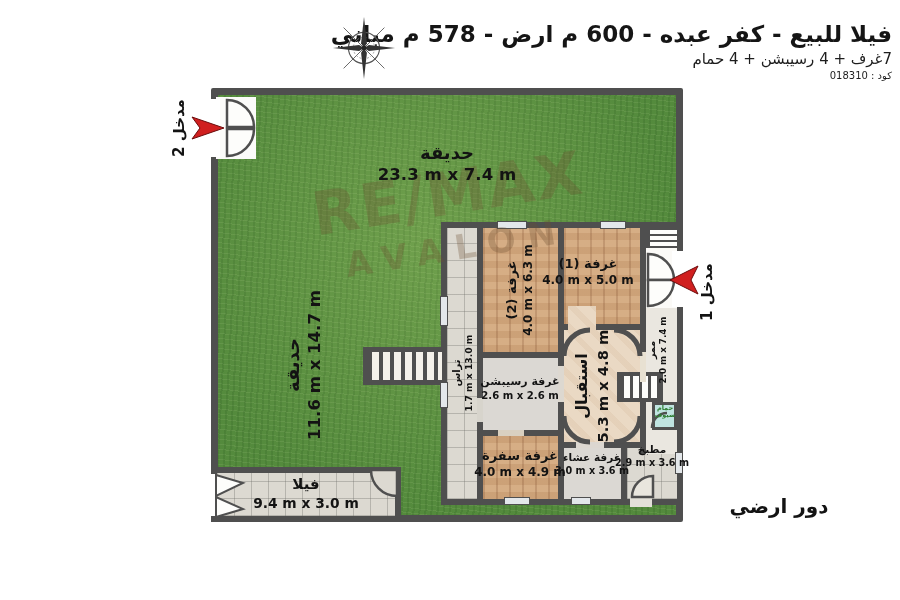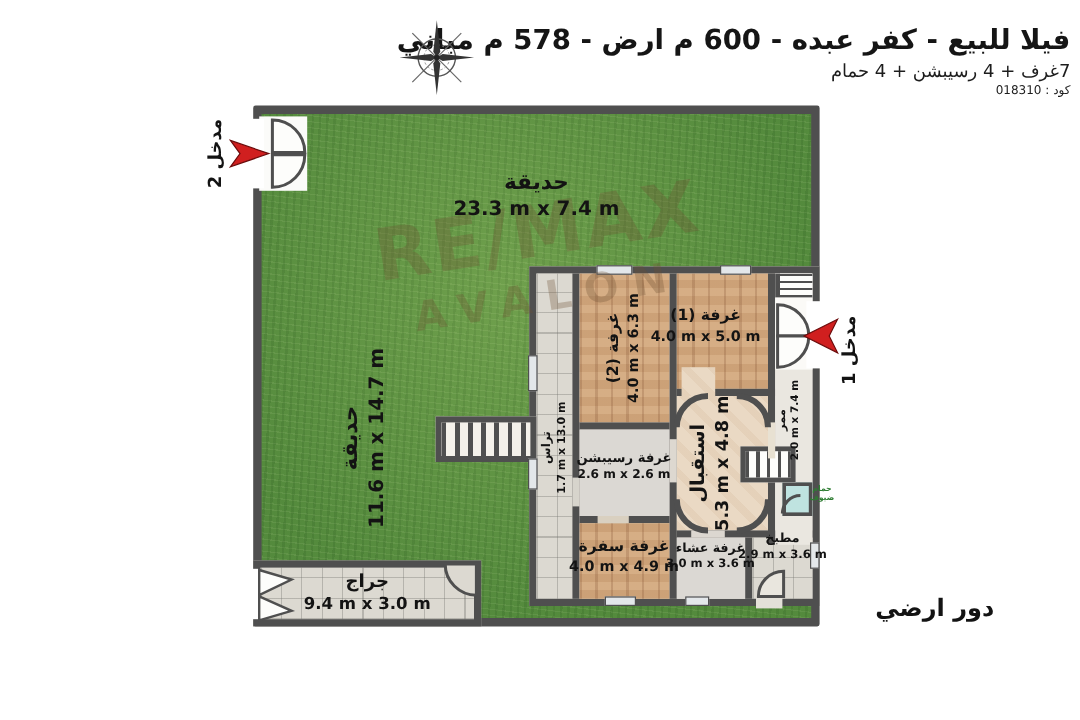--- a/index.html
+++ b/index.html
@@ -65,21 +65,21 @@
   .window{ position:absolute; background:#e3e7ea; border:1px solid var(--wall); z-index:5;}
 
   .overlay{ position:absolute; left:0; top:0; z-index:20; pointer-events:none;}
 
   
   .lbl{ position:absolute; text-align:center; z-index:40; line-height:1.3;
         white-space:nowrap; font-weight:700; color:#131313;
         transform:translate(-50%,-50%);}
   .rot{ transform:translate(-50%,-50%) rotate(-90deg);}
   .dims{ font-size:.92em; }
-  .bath-lbl{ white-space:normal; width:26px; line-height:1.15; color:#2e7d32; font-weight:700;margin-left:20px;}
+  .bath-lbl{ white-space:normal; width:26px; line-height:1.15; color:#2e7d32; font-weight:700;}
 </style>
 </head>
 <body>
 
 <div class="canvas">
 
   <div class="header">
     <div class="title">فيلا للبيع - كفر عبده - 600 م ارض - 578 م مباني</div>
     <div class="subtitle">7غرف + 4 رسيبشن + 4 حمام</div>
     <div class="code">كود : 018310</div>
@@ -227,21 +227,21 @@
     <div dir="rtl">ممر</div>
     <div class="dims">2.0 m x 7.4 m</div>
   </div>
 
   <div class="lbl rot" style="left:462px;top:373px;font-size:10px">
     <div dir="rtl">تراس</div>
     <div class="dims">1.7 m x 13.0 m</div>
   </div>
 
   <div class="lbl" style="left:306px;top:494px;font-size:15px">
-    <div dir="rtl">جراج</div>
+    <div dir="rtl">فيلا</div>
     <div class="dims">9.4 m x 3.0 m</div>
   </div>
 
   <div class="lbl bath-lbl" style="left:665px;top:412px;font-size:6.5px" dir="rtl">حمام ضيوف</div>
 
   <div class="lbl rot" style="left:180px;top:128px;font-size:15px" dir="rtl">مدخل 2</div>
 
   <div class="lbl rot" style="left:708px;top:292px;font-size:15px" dir="rtl">مدخل 1</div>
 
   <div class="lbl" style="left:779px;top:506px;font-size:20px" dir="rtl">دور ارضي</div>

